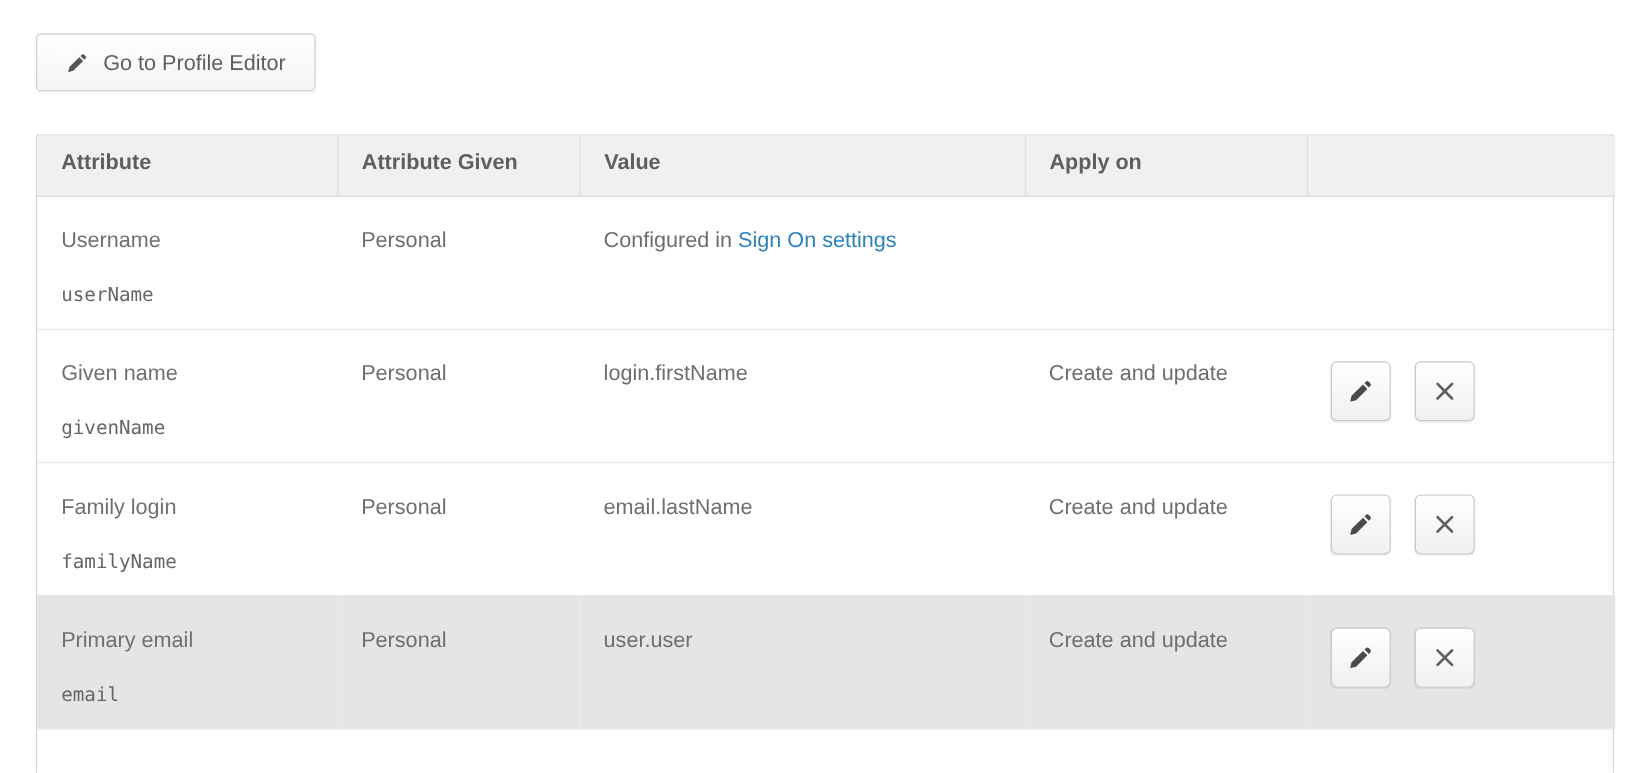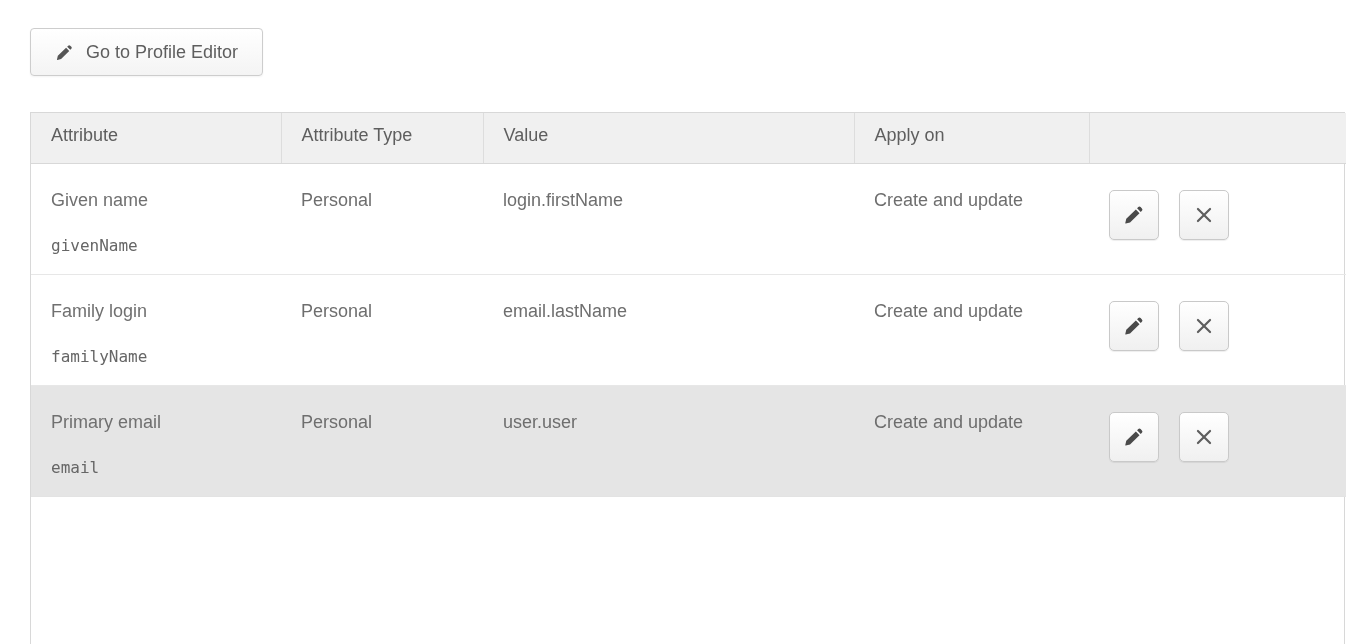--- a/index.html
+++ b/index.html
@@ -36,21 +36,21 @@
   table.attrs {
     width: 100%;
     border-collapse: collapse;
     table-layout: fixed;
   }
   table.attrs th {
     height: 50px;
     background: #f0f0f0;
     border-bottom: 1px solid #d8d8d8;
     text-align: left;
-    font-weight: 400;
+    font-weight: 700;
     font-size: 18px;
     color: #5e5e5e;
     padding: 0 0 4px 20px;
   }
   table.attrs th + th { border-left: 1px solid #dddddd; }
   table.attrs td {
     height: 111px;
     vertical-align: top;
     padding: 26px 10px 0 20px;
     font-size: 18px;
@@ -102,28 +102,40 @@
     <colgroup>
       <col style="width:250px">
         <col style="width:202px">
         <col style="width:371px">
         <col style="width:235px">
         <col style="width:257px">
     </colgroup>
     <thead>
       <tr>
         <th>Attribute</th>
-        <th>Attribute Type</th>
+        <th>Attribute Given</th>
         <th>Value</th>
         <th>Apply on</th>
         <th></th>
       </tr>
     </thead>
     <tbody>
 
+      <tr>
+        <td>
+          <div class="attr-label">Username</div>
+          <div class="attr-name">userName</div>
+        </td>
+        <td>Personal</td>
+        <td>
+          <span>Configured in </span><a class="link">Sign On settings</a>
+        </td>
+        <td></td>
+        <td class="actions"></td>
+      </tr>
 
       <tr>
         <td>
           <div class="attr-label">Given name</div>
           <div class="attr-name">givenName</div>
         </td>
         <td>Personal</td>
         <td>login.firstName</td>
         <td>Create and update</td>
         <td class="actions">

